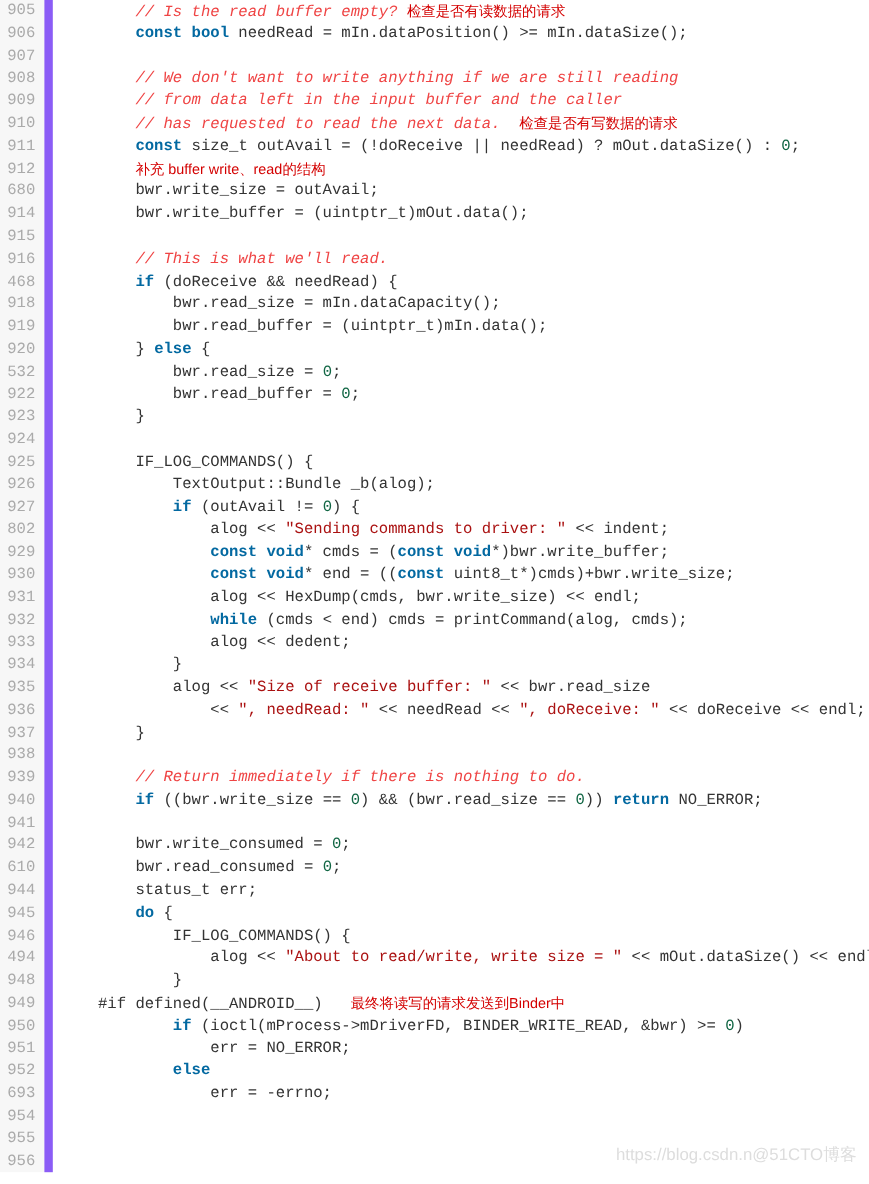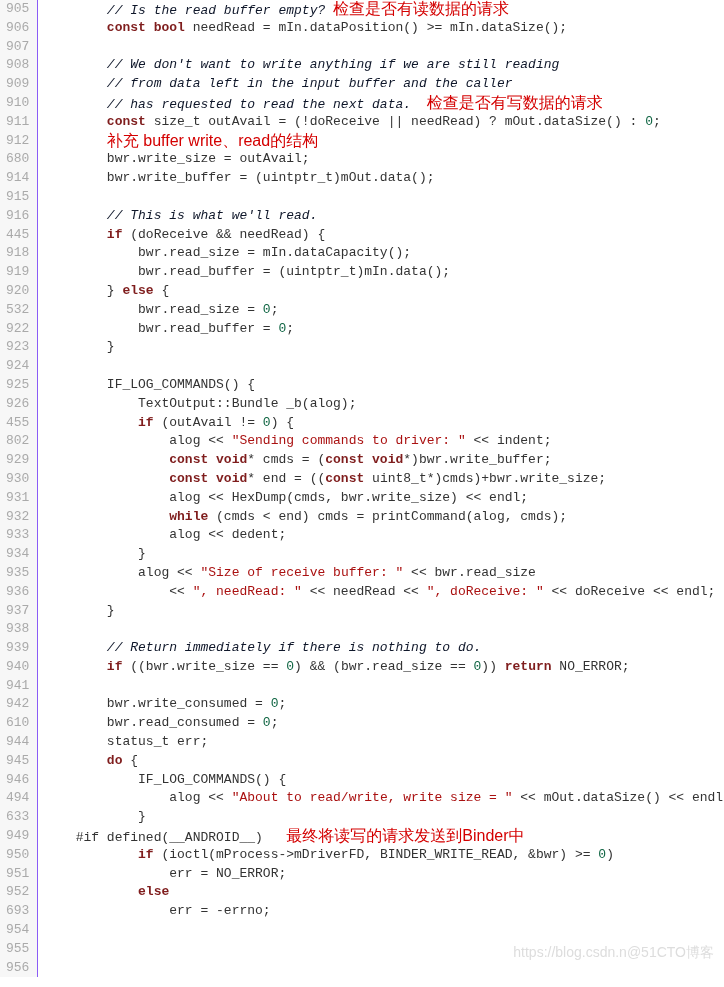--- a/index.html
+++ b/index.html
@@ -14,38 +14,38 @@
 }
 .code-container {
   display: flex;
 }
 .gutter {
   background: #f7f7f7;
   color: #aaa;
   text-align: right;
   padding: 0 8px 0 6px;
   user-select: none;
-  border-right: 1px solid #8b5cf6;
+  border-right: 7px solid #8b5cf6;
 }
 .gutter div { height: 18.8px; }
 .codecol {
   padding-left: 6px;
   white-space: pre;
   position: relative;
 }
 .codecol .line { height: 18.8px; }
-.kw   { color: #7f1d1d; font-weight: bold; }
+.kw   { color: #0369a1; font-weight: bold; }
 .str  { color: #aa1111; }
-.cmt  { color: #0f172a; font-style: italic; }
+.cmt  { color: #ef4444; font-style: italic; }
 .num  { color: #116644; }
-.anno { color: #d40000; font-family: "Microsoft YaHei", sans-serif; font-style: normal; font-size: 16px; }
+.anno { color: #d40000; font-family: "Microsoft YaHei", sans-serif; font-style: normal; font-size: 12px; }
 .watermark {
   position: absolute;
   right: 10px;
-  bottom: 16px;
+  bottom: 6px;
   color: #ddd;
   font-family: sans-serif;
   font-size: 14px;
 }
 </style>
 </head>
 <body>
 
 <div class="code-container">
   <div class="gutter" id="gutter">
@@ -54,52 +54,52 @@
       <div>907</div>
       <div>908</div>
       <div>909</div>
       <div>910</div>
       <div>911</div>
       <div>912</div>
       <div>680</div>
       <div>914</div>
       <div>915</div>
       <div>916</div>
-      <div>445</div>
+      <div>468</div>
       <div>918</div>
       <div>919</div>
       <div>920</div>
       <div>532</div>
       <div>922</div>
       <div>923</div>
       <div>924</div>
       <div>925</div>
       <div>926</div>
-      <div>455</div>
+      <div>927</div>
       <div>802</div>
       <div>929</div>
       <div>930</div>
       <div>931</div>
       <div>932</div>
       <div>933</div>
       <div>934</div>
       <div>935</div>
       <div>936</div>
       <div>937</div>
       <div>938</div>
       <div>939</div>
       <div>940</div>
       <div>941</div>
       <div>942</div>
       <div>610</div>
       <div>944</div>
       <div>945</div>
       <div>946</div>
       <div>494</div>
-      <div>633</div>
+      <div>948</div>
       <div>949</div>
       <div>950</div>
       <div>951</div>
       <div>952</div>
       <div>693</div>
       <div>954</div>
       <div>955</div>
       <div>956</div>
     </div>
   <div class="codecol" id="codecol"><div class="line">        <span class="cmt">// Is the read buffer empty? </span><span class="anno">检查是否有读数据的请求</span></div><div class="line">        <span class="kw">const bool</span><span> needRead = mIn.dataPosition() &gt;= mIn.dataSize();</span></div><div class="line"></div><div class="line">        <span class="cmt">// We don't want to write anything if we are still reading</span></div><div class="line">        <span class="cmt">// from data left in the input buffer and the caller</span></div><div class="line">        <span class="cmt">// has requested to read the next data.  </span><span class="anno">检查是否有写数据的请求</span></div><div class="line">        <span class="kw">const</span><span> size_t outAvail = (!doReceive || needRead) ? mOut.dataSize() : </span><span class="num">0</span><span>;</span></div><div class="line">        <span class="anno">补充 buffer write、read的结构</span></div><div class="line">        <span>bwr.write_size = outAvail;</span></div><div class="line">        <span>bwr.write_buffer = (uintptr_t)mOut.data();</span></div><div class="line"></div><div class="line">        <span class="cmt">// This is what we'll read.</span></div><div class="line">        <span class="kw">if</span><span> (doReceive &amp;&amp; needRead) {</span></div><div class="line">            <span>bwr.read_size = mIn.dataCapacity();</span></div><div class="line">            <span>bwr.read_buffer = (uintptr_t)mIn.data();</span></div><div class="line">        <span>} </span><span class="kw">else</span><span> {</span></div><div class="line">            <span>bwr.read_size = </span><span class="num">0</span><span>;</span></div><div class="line">            <span>bwr.read_buffer = </span><span class="num">0</span><span>;</span></div><div class="line">        <span>}</span></div><div class="line"></div><div class="line">        <span>IF_LOG_COMMANDS() {</span></div><div class="line">            <span>TextOutput::Bundle _b(alog);</span></div><div class="line">            <span class="kw">if</span><span> (outAvail != </span><span class="num">0</span><span>) {</span></div><div class="line">                <span>alog &lt;&lt; </span><span class="str">"Sending commands to driver: "</span><span> &lt;&lt; indent;</span></div><div class="line">                <span class="kw">const void</span><span>* cmds = (</span><span class="kw">const void</span><span>*)bwr.write_buffer;</span></div><div class="line">                <span class="kw">const void</span><span>* end = ((</span><span class="kw">const</span><span> uint8_t*)cmds)+bwr.write_size;</span></div><div class="line">                <span>alog &lt;&lt; HexDump(cmds, bwr.write_size) &lt;&lt; endl;</span></div><div class="line">                <span class="kw">while</span><span> (cmds &lt; end) cmds = printCommand(alog, cmds);</span></div><div class="line">                <span>alog &lt;&lt; dedent;</span></div><div class="line">            <span>}</span></div><div class="line">            <span>alog &lt;&lt; </span><span class="str">"Size of receive buffer: "</span><span> &lt;&lt; bwr.read_size</span></div><div class="line">                <span>&lt;&lt; </span><span class="str">", needRead: "</span><span> &lt;&lt; needRead &lt;&lt; </span><span class="str">", doReceive: "</span><span> &lt;&lt; doReceive &lt;&lt; endl;</span></div><div class="line">        <span>}</span></div><div class="line"></div><div class="line">        <span class="cmt">// Return immediately if there is nothing to do.</span></div><div class="line">        <span class="kw">if</span><span> ((bwr.write_size == </span><span class="num">0</span><span>) &amp;&amp; (bwr.read_size == </span><span class="num">0</span><span>)) </span><span class="kw">return</span><span> NO_ERROR;</span></div><div class="line"></div><div class="line">        <span>bwr.write_consumed = </span><span class="num">0</span><span>;</span></div><div class="line">        <span>bwr.read_consumed = </span><span class="num">0</span><span>;</span></div><div class="line">        <span>status_t err;</span></div><div class="line">        <span class="kw">do</span><span> {</span></div><div class="line">            <span>IF_LOG_COMMANDS() {</span></div><div class="line">                <span>alog &lt;&lt; </span><span class="str">"About to read/write, write size = "</span><span> &lt;&lt; mOut.dataSize() &lt;&lt; endl;</span></div><div class="line">            <span>}</span></div><div class="line">    <span>#if defined(__ANDROID__)   </span><span class="anno">最终将读写的请求发送到Binder中</span></div><div class="line">            <span class="kw">if</span><span> (ioctl(mProcess-&gt;mDriverFD, BINDER_WRITE_READ, &amp;bwr) &gt;= </span><span class="num">0</span><span>)</span></div><div class="line">                <span>err = NO_ERROR;</span></div><div class="line">            <span class="kw">else</span></div><div class="line">                <span>err = -errno;</span></div></div>

